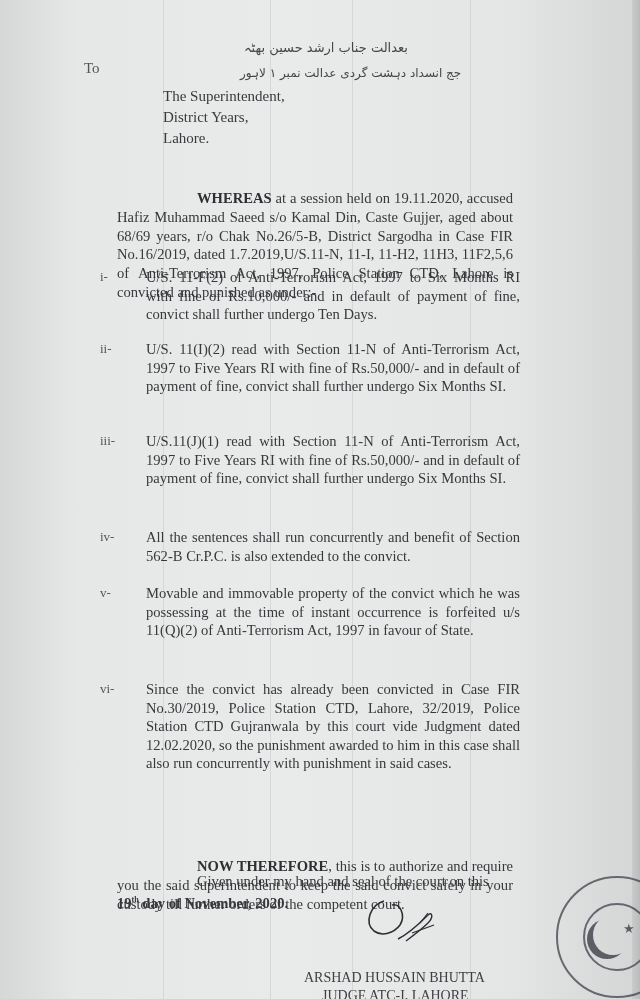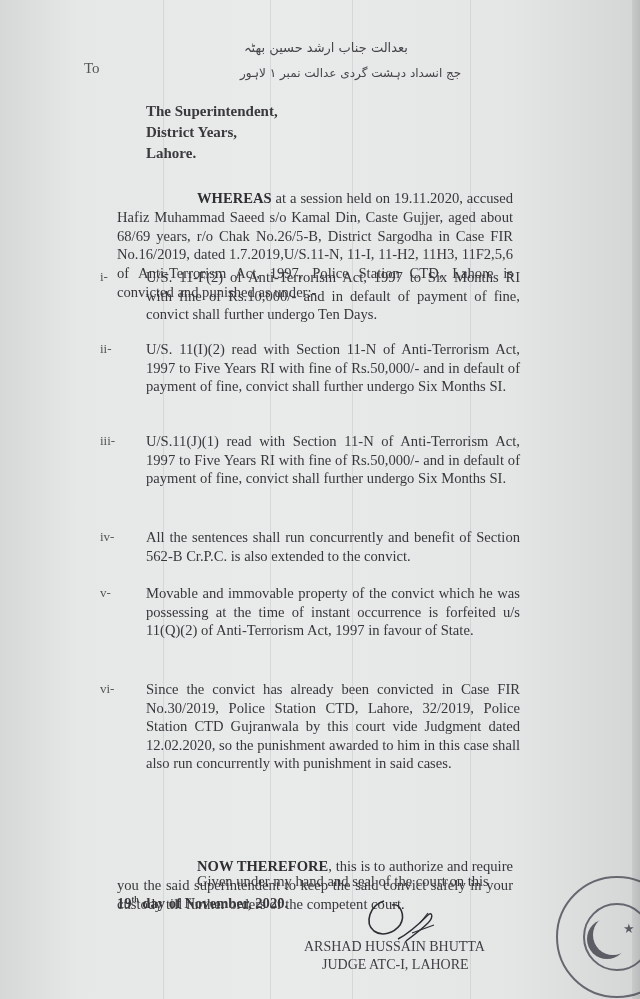--- a/index.html
+++ b/index.html
@@ -17,28 +17,28 @@
   .edge { position: absolute; right: 0; top: 0; width: 8px; height: 999px;
     background: linear-gradient(90deg, #c9cbcb, #b9bcbc); }
   .title {
     position: absolute; left: 86px; top: 2px; font-size: 19.5px; font-weight: 700;
     letter-spacing: -0.2px; text-decoration: underline; text-underline-offset: 3px;
     color: #3a3a3d;
   }
   .urdu1 { position: absolute; left: 244px; top: 40px; font-size: 13px; direction: rtl; color: #45454a; font-family: "DejaVu Sans", sans-serif; }
   .urdu2 { position: absolute; left: 240px; top: 66px; font-size: 12px; direction: rtl; color: #45454a; font-family: "DejaVu Sans", sans-serif; }
   .to { position: absolute; left: 84px; top: 60px; font-size: 15px; color: #555; }
-  .addr { position: absolute; left: 146px; top: 86px; font-size: 15px; font-weight: 700; line-height: 21px; color: #3a3a3e; margin-top: 15px; }
+  .addr { position: absolute; left: 163px; top: 86px; font-size: 15px; font-weight: 400; line-height: 21px; color: #3a3a3e; }
   .para { position: absolute; left: 117px; width: 396px; font-size: 14.6px; line-height: 18.8px; text-align: justify; color: #38383c; margin-top: 37px; }
   .para b { color: #2f2f33; }
   .item { position: absolute; left: 100px; width: 420px; font-size: 14.6px; line-height: 18.6px; color: #38383c; }
   .item .num { position: absolute; left: 0; top: 0; font-size: 13px; color: #555; }
   .item .txt { position: absolute; left: 46px; width: 374px; text-align: justify; }
   .given { position: absolute; left: 117px; width: 396px; font-size: 14.6px; line-height: 18.8px; color: #38383c; }
-  .sigline { position: absolute; left: 304px; font-size: 14px; line-height: 20px; color: #3f3f44; }
+  .sigline { position: absolute; left: 304px; font-size: 14px; line-height: 20px; color: #3f3f44; margin-top: 31px; }
   .seal {
     position: absolute; left: 556px; top: 876px; width: 118px; height: 118px;
     border: 2px solid #4a4a55; border-radius: 50%; opacity: 0.8;
   }
   .seal-inner {
     position: absolute; left: 25px; top: 25px; width: 64px; height: 64px;
     border: 2px solid #4a4a55; border-radius: 50%;
   }
   .crescent {
     position: absolute; left: 8px; top: 10px; width: 40px; height: 40px; border-radius: 50%;

